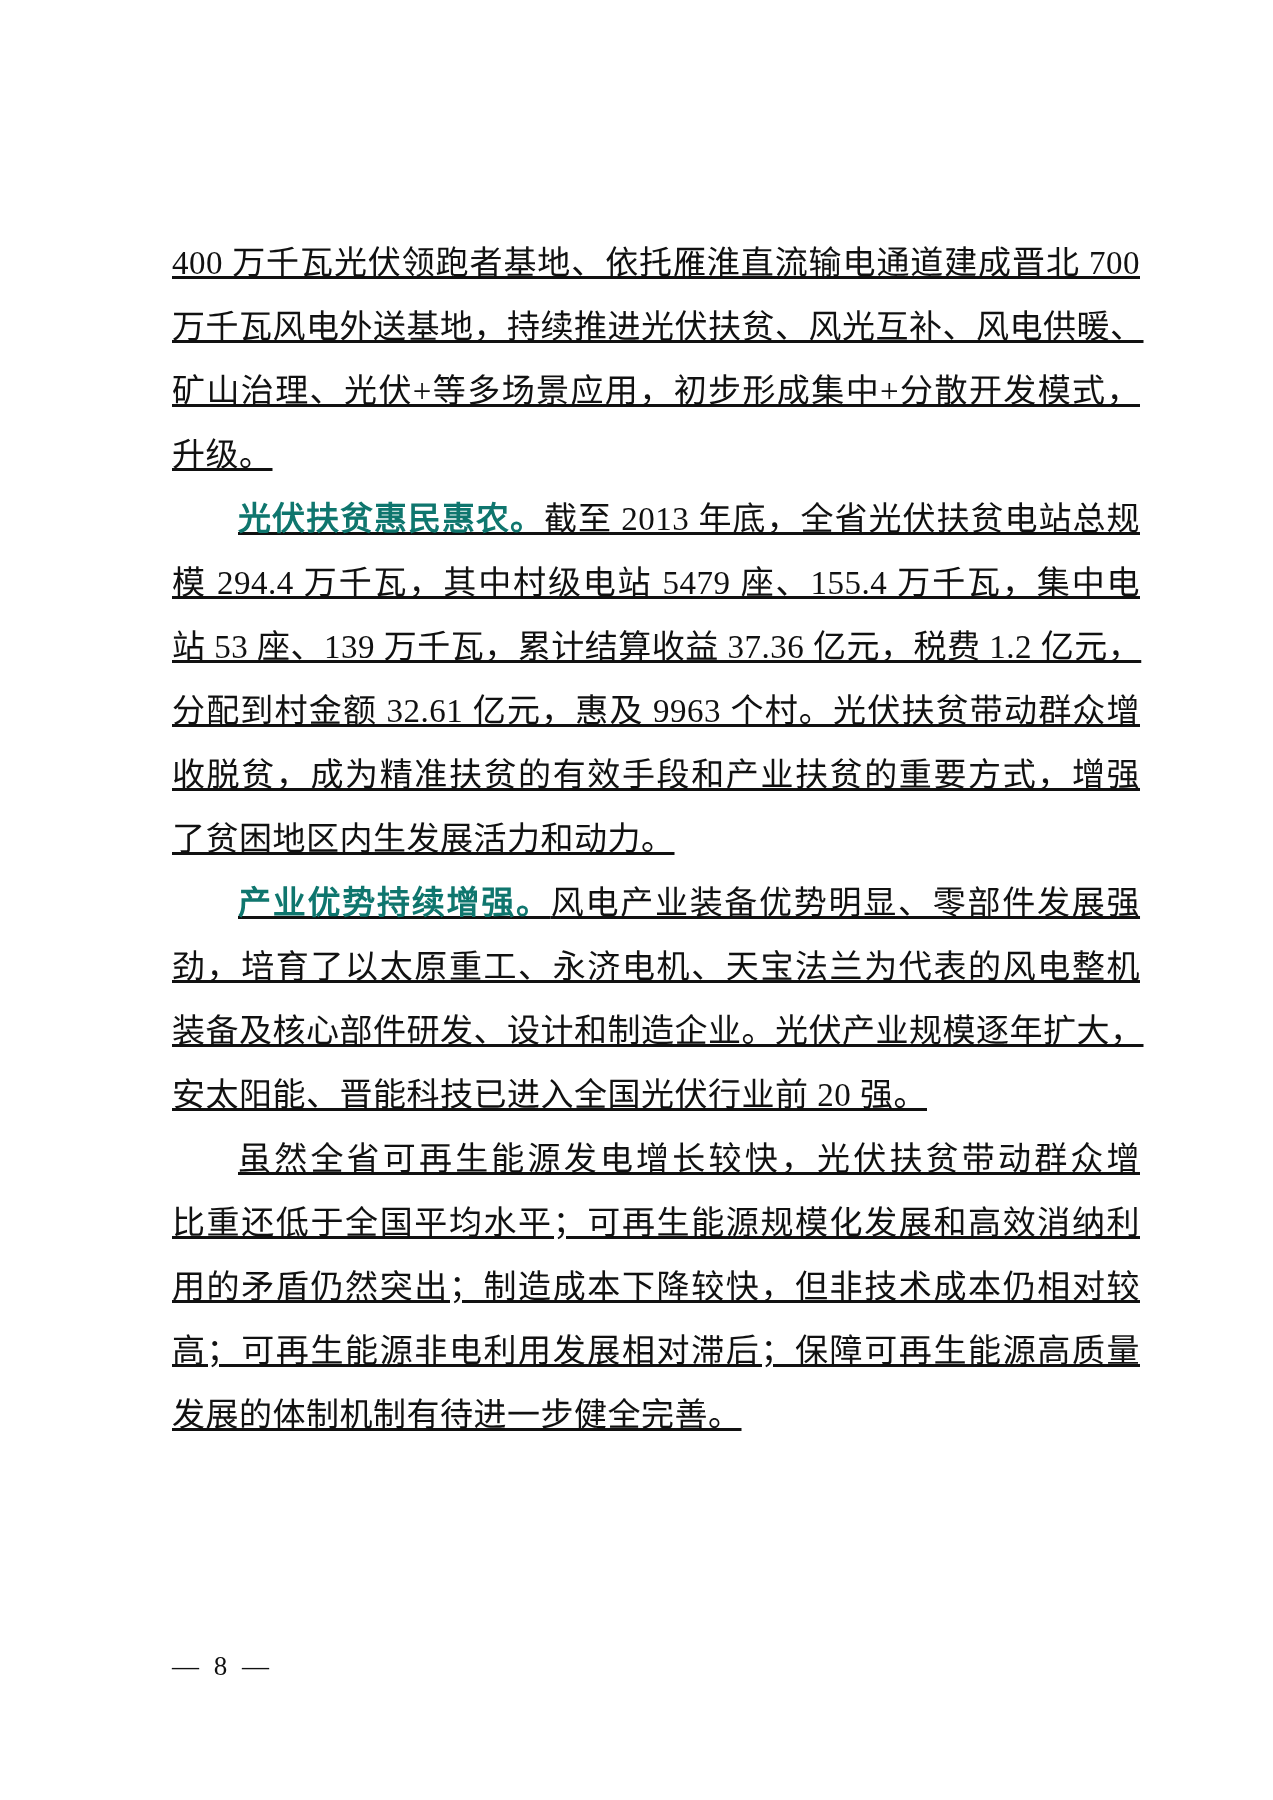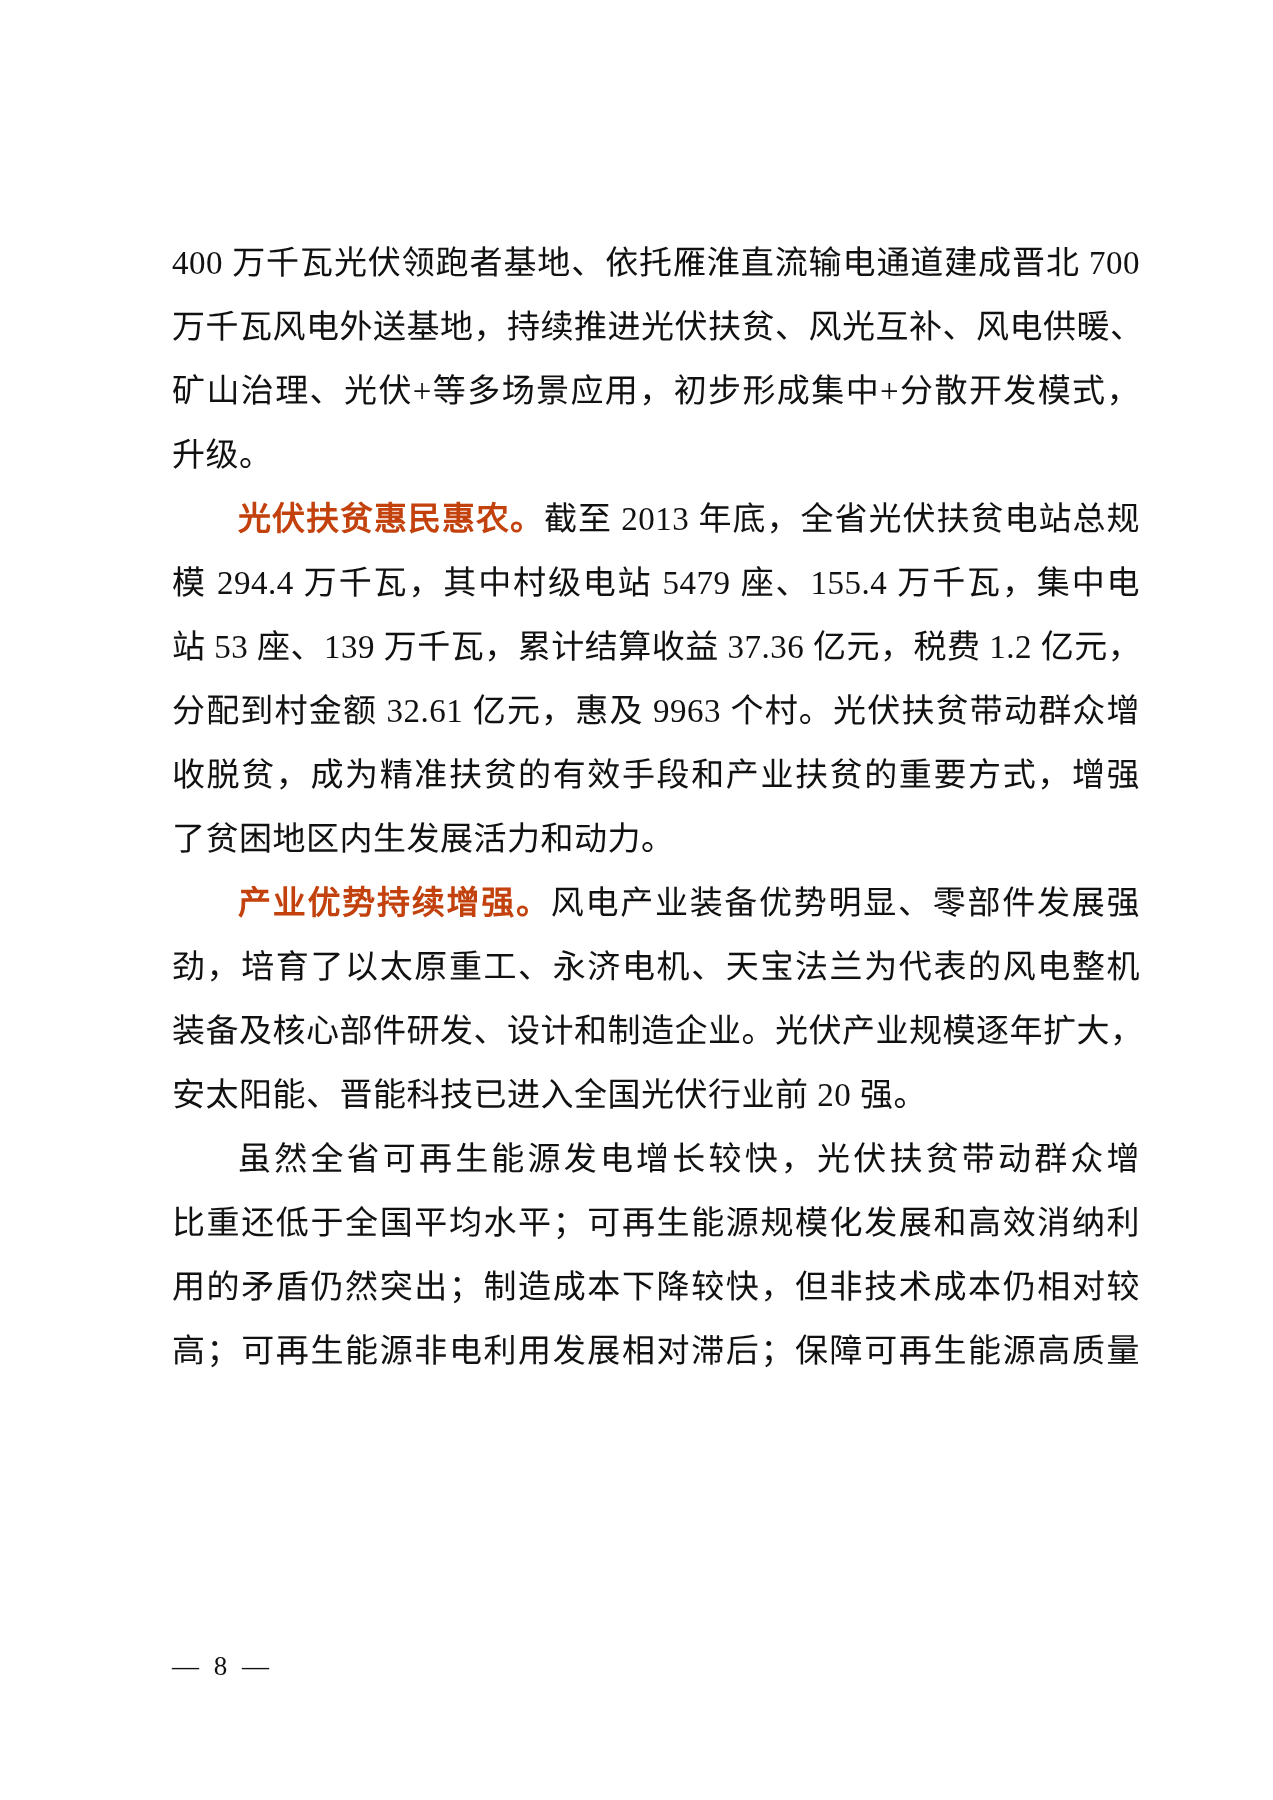--- a/index.html
+++ b/index.html
@@ -25,41 +25,42 @@
   }
   .text-block {
     position: absolute;
     left: 172px;
     top: 231px;
     width: 968px;
   }
   .paragraph {
     margin: 0;
     padding: 0;
+    text-decoration: underline;
   }
   .line {
     height: 64px;
     line-height: 64px;
     font-size: 33px;
     letter-spacing: 0.5px;
     text-align: justify;
     text-align-last: justify;
     white-space: nowrap;
     color: #111111;
   }
   .line.indent {
     padding-left: 66px;
   }
   .line.para-end {
     text-align: right;
     text-align-last: left;
   }
   .bold-lead {
     font-weight: bold;
-    color: #c2410c;
+    color: #0f766e;
   }
   .footer {
     position: absolute;
     left: 172px;
     top: 1650px;
     font-size: 27px;
     line-height: 32px;
     letter-spacing: 4px;
     color: #111111;
   }
@@ -87,18 +88,19 @@
         <div class="line indent"><span class="bold-lead">产业优势持续增强。</span><span>风电产业装备优势明显、零部件发展强</span></div>
         <div class="line"><span>劲，培育了以太原重工、永济电机、天宝法兰为代表的风电整机</span></div>
         <div class="line"><span>装备及核心部件研发、设计和制造企业。光伏产业规模逐年扩大，</span></div>
         <div class="line para-end"><span>安太阳能、晋能科技已进入全国光伏行业前 20 强。</span></div>
       </div>
       <div class="paragraph">
         <div class="line indent"><span>虽然全省可再生能源发电增长较快，光伏扶贫带动群众增</span></div>
         <div class="line"><span>比重还低于全国平均水平；可再生能源规模化发展和高效消纳利</span></div>
         <div class="line"><span>用的矛盾仍然突出；制造成本下降较快，但非技术成本仍相对较</span></div>
         <div class="line"><span>高；可再生能源非电利用发展相对滞后；保障可再生能源高质量</span></div>
+        <div class="line para-end"><span>发展的体制机制有待进一步健全完善。</span></div>
       </div>
     </div>
   <div class="footer">
     <span>— 8 —</span>
   </div>
 </div>
 
 </body></html>

